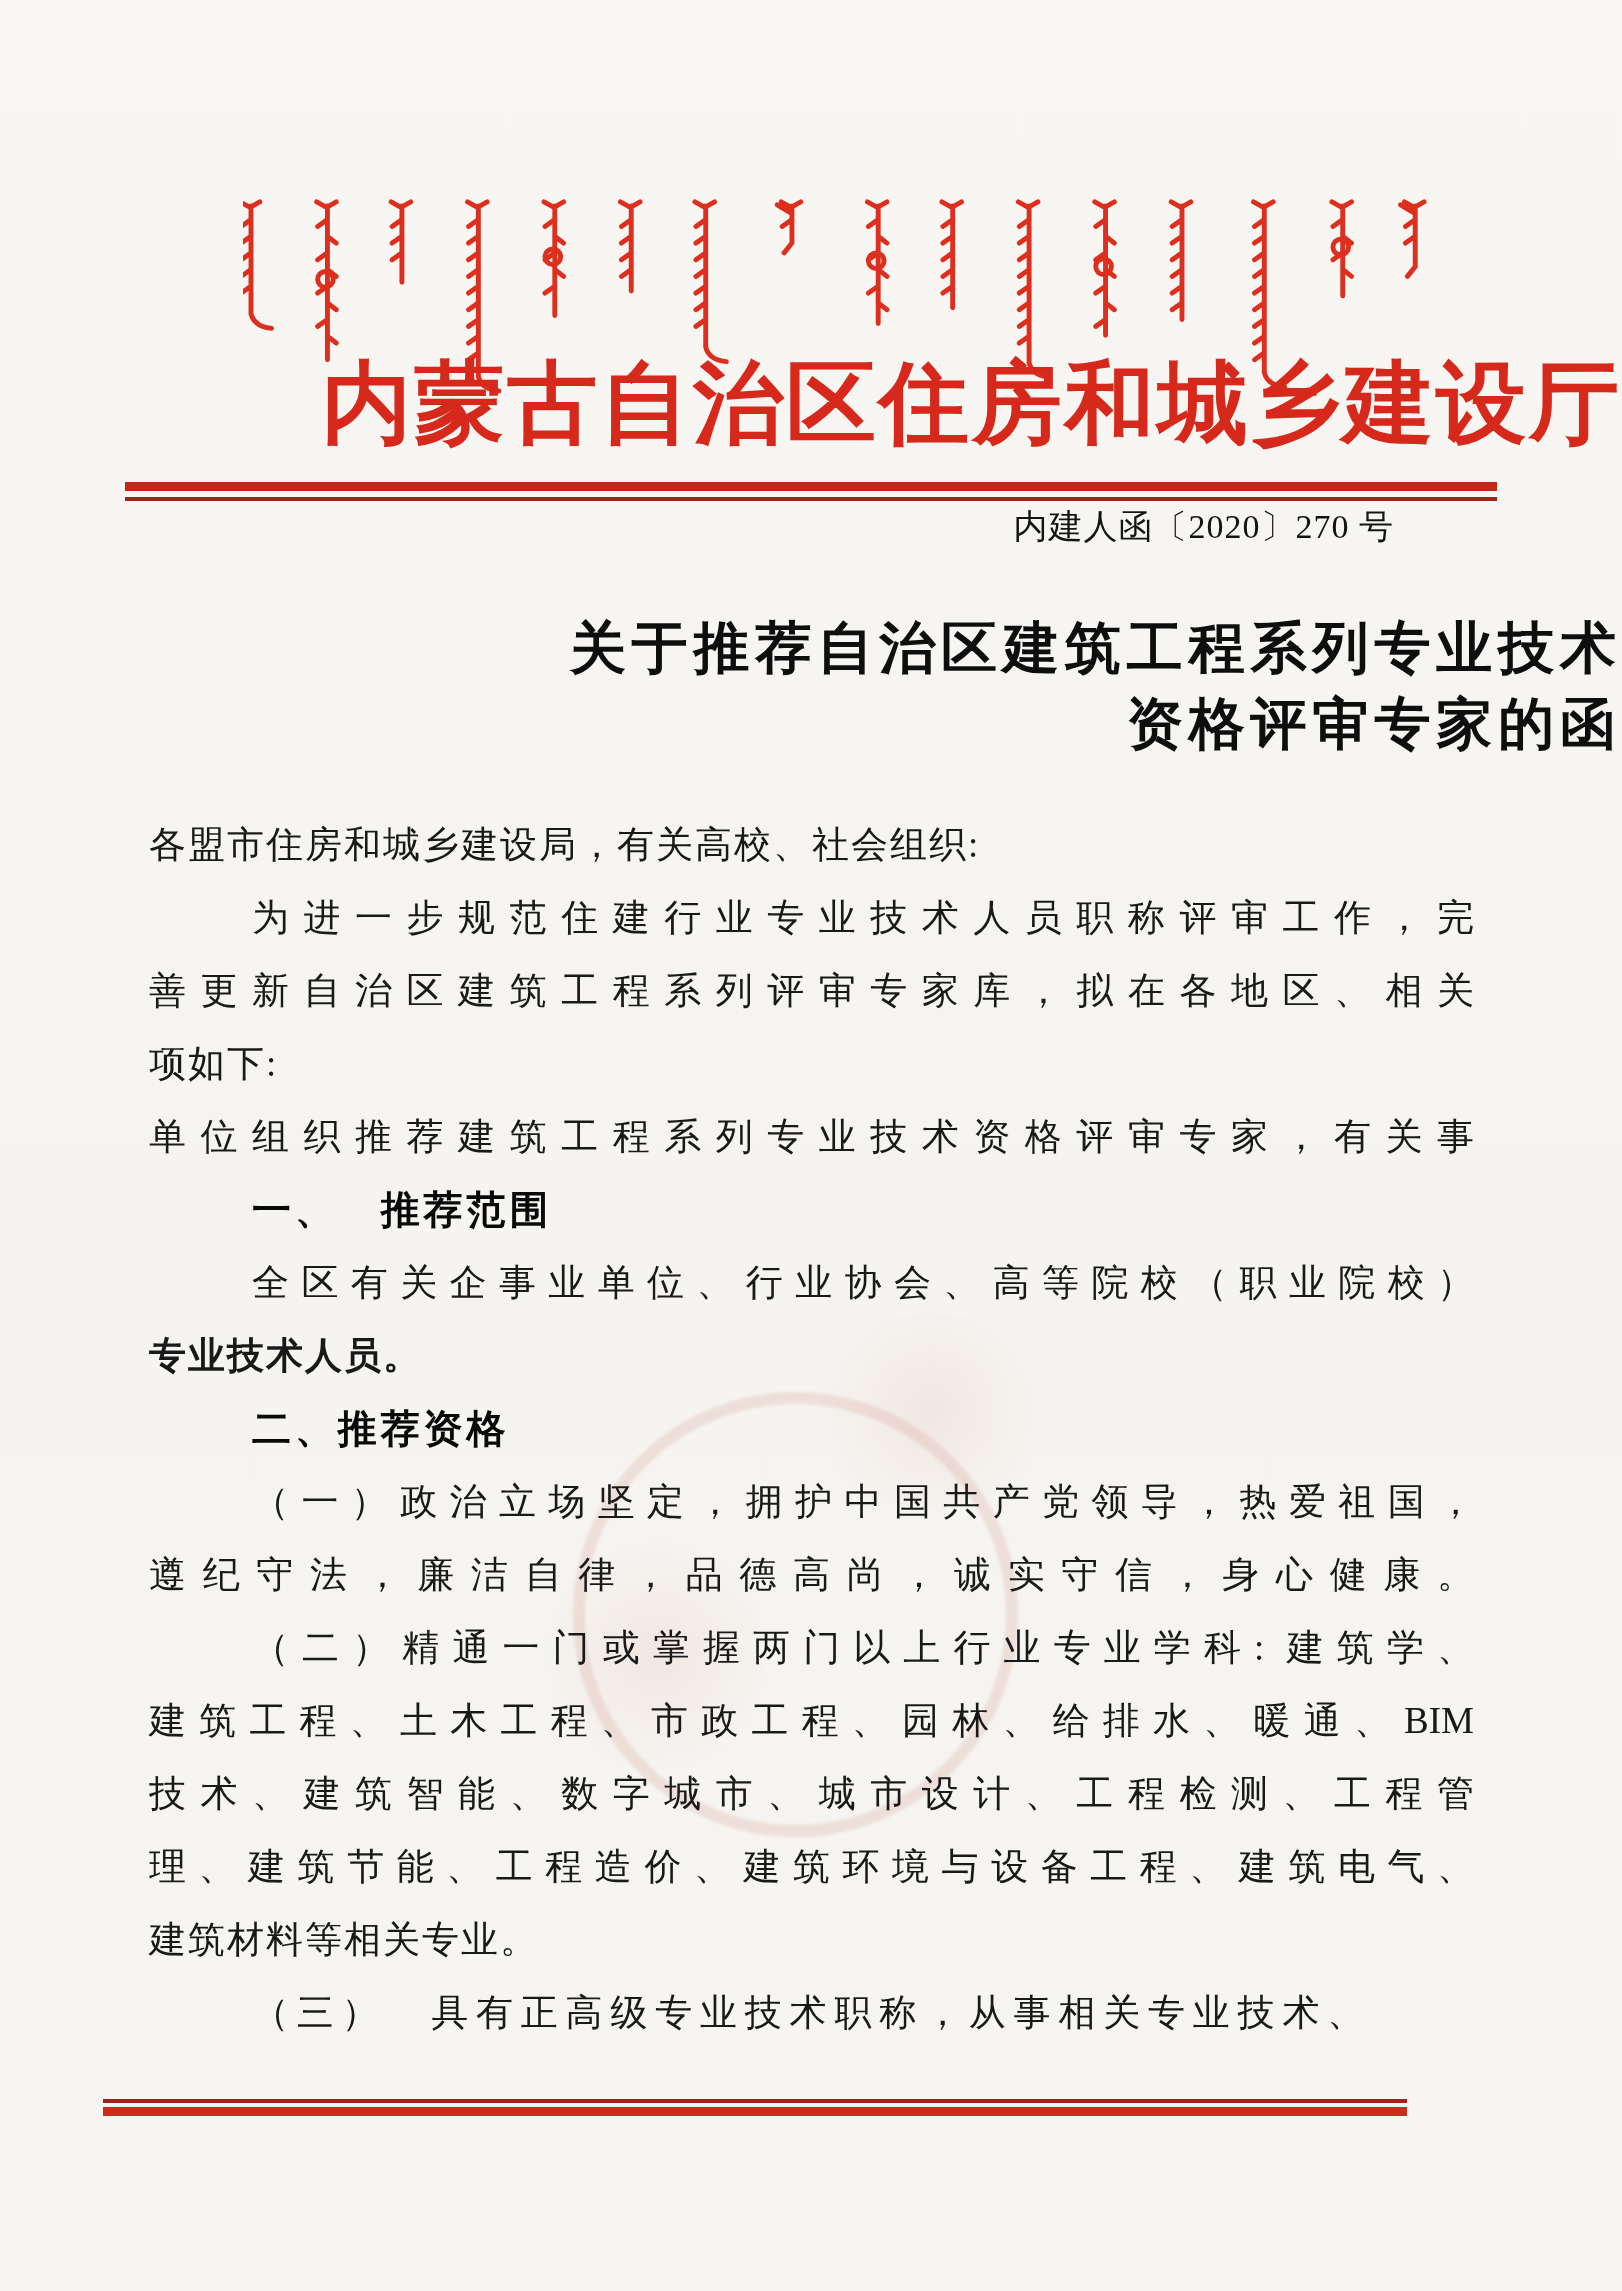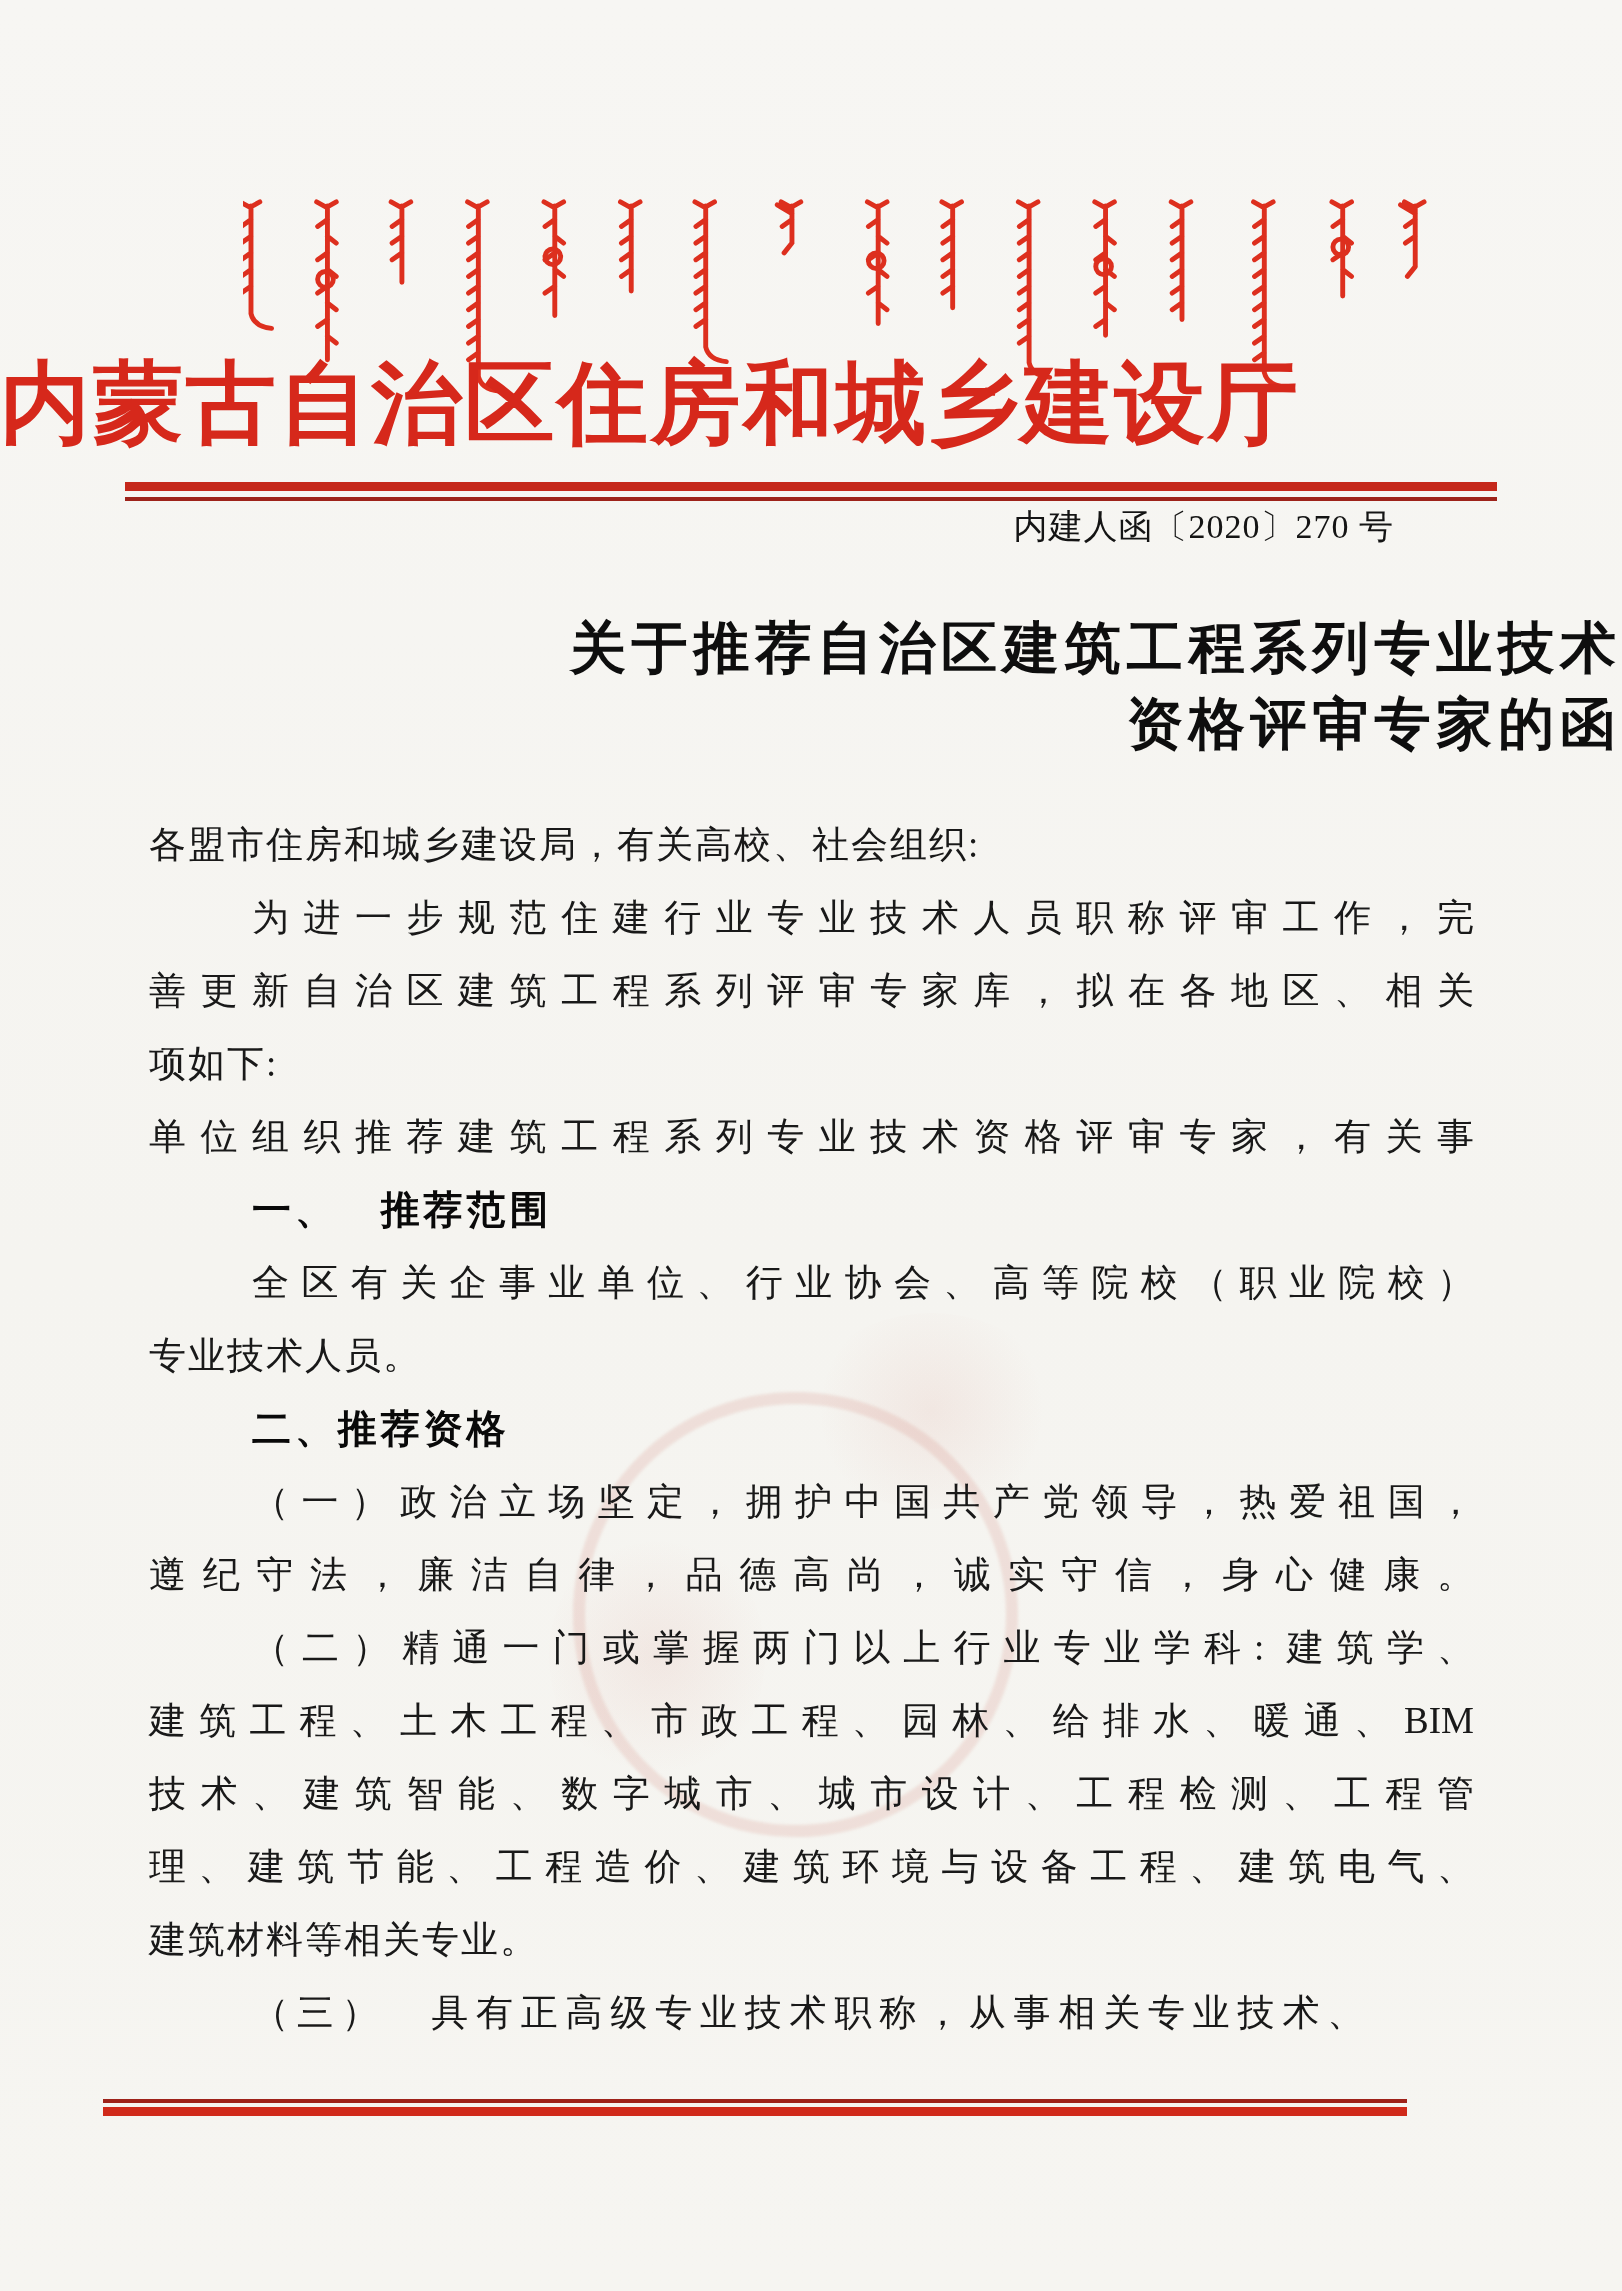--- a/index.html
+++ b/index.html
@@ -10,21 +10,21 @@
     background:linear-gradient(180deg,#f7f6f3 0%,#f5f4f0 55%,#f6f5f1 100%);
     overflow:hidden;
     font-family:"Liberation Serif","DejaVu Serif",serif;
     color:#1c1c1c;
   }
   
   .mongol{position:absolute;left:243px;top:198px;width:1191px;height:196px;}
   
   .org-title{
     position:absolute;left:0;right:0;top:343px;
-    text-align:left;
+    text-align:right;
     font-size:90px;font-weight:bold;
     letter-spacing:2.9px;
     color:#d6281b;
     font-family:"Liberation Serif","DejaVu Serif",serif;
     white-space:nowrap;
   }
   .rule{position:absolute;}
   .rule-h-thick{left:125px;width:1372px;top:482px;height:8.8px;background:#c5281b;}
   .rule-h-thin {left:125px;width:1372px;top:497px;height:3.9px;background:#9e231a;}
   .rule-f-thin {left:103px;width:1304px;top:2099px;height:3.9px;background:#9e231a;}
@@ -113,21 +113,21 @@
   <div class="seal-smudge smudge-b"></div>
 
   <div class="body-text" id="body-lines">
       <div class="line" style="letter-spacing: 2px;">各盟市住房和城乡建设局，有关高校、社会组织:</div>
       <div class="line j indent">为进一步规范住建行业专业技术人员职称评审工作，完</div>
       <div class="line j">善更新自治区建筑工程系列评审专家库，拟在各地区、相关</div>
       <div class="line" style="letter-spacing: 2px;">项如下:</div>
       <div class="line j">单位组织推荐建筑工程系列专业技术资格评审专家，有关事</div>
       <div class="line indent b" style="letter-spacing: 3.9px;">一、　推荐范围</div>
       <div class="line j indent">全区有关企事业单位、行业协会、高等院校（职业院校）</div>
-      <div class="line" style="letter-spacing: 2px;">专业技术人员。</div>
+      <div class="line" style="letter-spacing: 2px; font-weight: bold;">专业技术人员。</div>
       <div class="line indent b" style="letter-spacing: 3.9px;">二、推荐资格</div>
       <div class="line j indent">（一）政治立场坚定，拥护中国共产党领导，热爱祖国，</div>
       <div class="line j">遵纪守法，廉洁自律，品德高尚，诚实守信，身心健康。</div>
       <div class="line j indent">（二）精通一门或掌握两门以上行业专业学科: 建筑学、</div>
       <div class="line j">建筑工程、土木工程、市政工程、园林、给排水、暖通、BIM</div>
       <div class="line j">技术、建筑智能、数字城市、城市设计、工程检测、工程管</div>
       <div class="line j">理、建筑节能、工程造价、建筑环境与设备工程、建筑电气、</div>
       <div class="line" style="letter-spacing: 2px;">建筑材料等相关专业。</div>
       <div class="line indent" style="letter-spacing: 7.8px;">（三）　具有正高级专业技术职称，从事相关专业技术、</div>
     </div>

